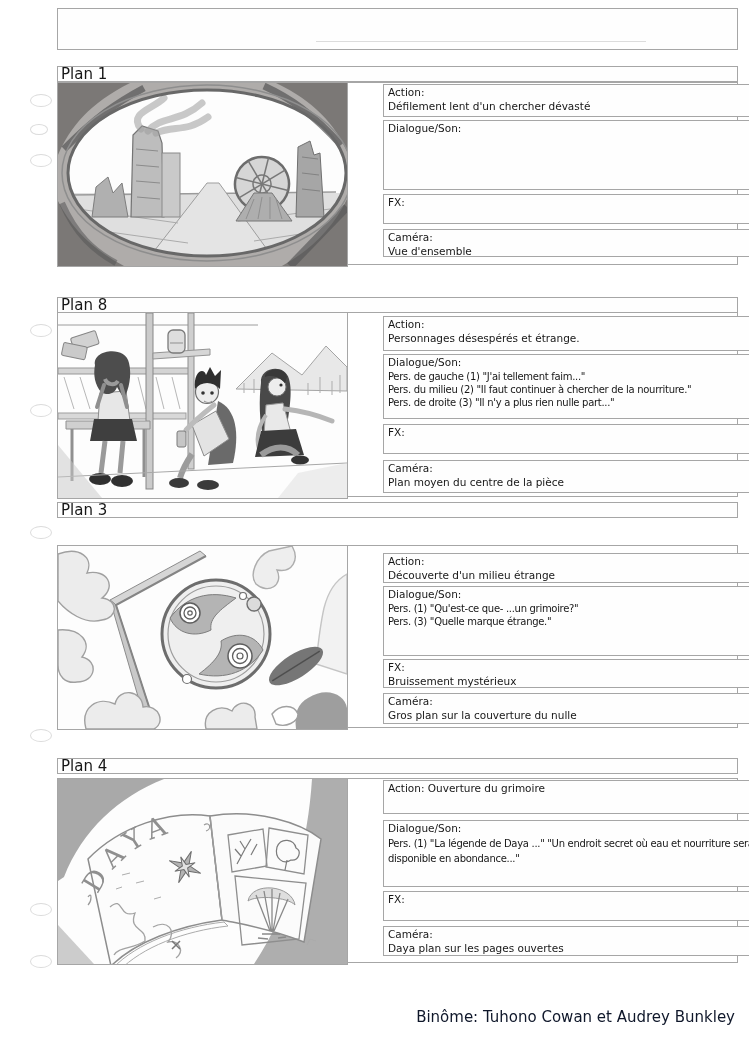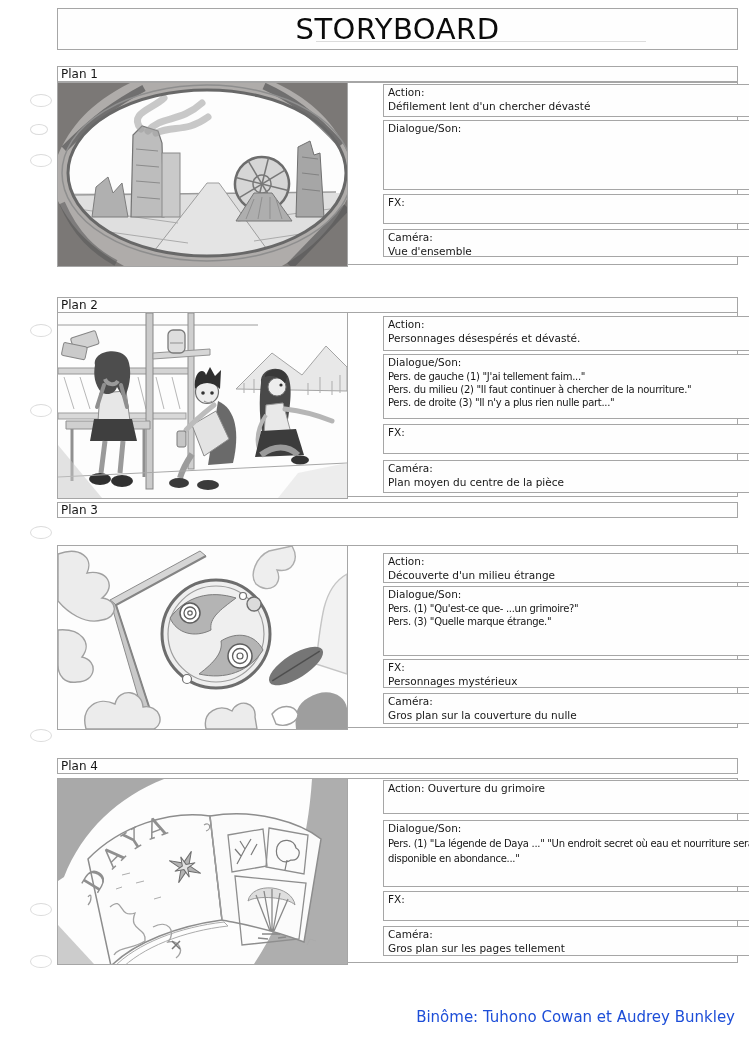--- a/index.html
+++ b/index.html
@@ -3,38 +3,37 @@
 <meta charset="utf-8">
 <style>
   *{margin:0;padding:0;box-sizing:border-box}
   html,body{width:749px;height:1055px}
   body{background:#ffffff;font-family:"DejaVu Sans","Liberation Sans",sans-serif;position:relative;color:#161616;overflow:hidden}
   .abs{position:absolute}
   .box{border:1px solid #a6a6a6;background:#fefefe}
   .title-box{left:57px;top:8px;width:681px;height:42px;display:flex;align-items:center;justify-content:center}
   .page-title{font-size:29px;letter-spacing:.5px;color:#0b0b0b}
   .title-underline{left:258px;top:32px;width:330px;height:1px;background:#dcdcdc}
-  .strip{left:57px;width:681px;height:16px;font-size:12px;line-height:13px;padding:1px 3px}
+  .strip{left:57px;width:681px;height:16px;font-size:15px;line-height:13px;padding:1px 3px}
   .panel{left:57px;width:681px;background:#fff}
   .sketch{left:-1px;top:-1px;border:1px solid #a6a6a6;overflow:hidden;background:#fdfdfd}
   .field{left:325px;width:425px;font-size:10.5px;line-height:1.32;padding:1px 4px;overflow:hidden}
   .flabel{display:block}
   .field.inline .flabel{display:inline}
   .dline{font-size:10px;letter-spacing:-.3px;white-space:nowrap}
   .dline.wrap{white-space:normal;line-height:1.55}
-  .credit{top:1008px;right:14px;font-size:15px;color:#1d4ed8}
+  .credit{top:1008px;right:14px;font-size:15px;color:#0f172a}
   .hole{border:1.5px solid #cfcfcf;border-radius:50%;opacity:.75;width:22px;height:13px;left:30px;background:transparent}
   svg{display:block}
   .mapword{font-family:"DejaVu Serif","Liberation Serif",serif;letter-spacing:7px}
 </style>
 </head>
 <body>
 
 <div class="abs box title-box">
-  <span class="page-title">STORYBOARD</span>
   <div class="abs title-underline"></div>
 </div>
 
 <div class="abs hole" style="top:94px"></div>
 <div class="abs hole" style="top:124px;width:18px;height:11px"></div>
 <div class="abs hole" style="top:154px"></div>
 <div class="abs hole" style="top:324px"></div>
 <div class="abs hole" style="top:404px"></div>
 <div class="abs hole" style="top:526px"></div>
 <div class="abs hole" style="top:729px"></div>
@@ -122,21 +121,21 @@
     <span class="flabel">FX:</span>
     <span></span>
   </div>
   <div class="abs box field" style="top:146px;height:28px">
     <span class="flabel">Caméra:</span>
     <span>Vue d'ensemble</span>
   </div>
 </div>
 
 <div class="abs box strip" style="top:297px">
-  <span>Plan 2</span>
+  <span>Plan 8</span>
 </div>
 <div class="abs box panel" style="top:312px;height:185px">
   <div class="abs sketch" style="width:291px;height:187px">
     <svg width="289" height="185" viewBox="0 0 289 185">
       <line x1="0" y1="12" x2="200" y2="12" stroke="#9c9c9c"></line>
       <path d="M178,76 L214,40 L244,62 L268,33 L289,54 L289,78 Z" fill="#e6e6e6" stroke="#9b9b9b" opacity=".9"></path>
       <g stroke="#adadad" stroke-width="1">
         <line x1="186" y1="70" x2="186" y2="80"></line>
           <line x1="196" y1="66" x2="196" y2="80"></line>
           <line x1="250" y1="70" x2="250" y2="82"></line>
@@ -200,21 +199,21 @@
       <path d="M203,118 L238,116 L246,142 L197,144 Z" fill="#3c3c3c"></path>
       <path d="M203,142 C216,132 230,132 240,142" stroke="#9a9a9a" stroke-width="6" fill="none"></path>
       <ellipse cx="242" cy="147" rx="9" ry="4.5" fill="#333"></ellipse>
       <line x1="0" y1="164" x2="289" y2="150" stroke="#a8a8a8"></line>
       <path d="M0,132 L44,185 L0,185 Z" fill="#c8c8c8" opacity=".5"></path>
       <path d="M240,160 L289,150 L289,185 L220,185 Z" fill="#dddddd" opacity=".5"></path>
     </svg>
   </div>
   <div class="abs box field" style="top:3px;height:35px">
     <span class="flabel">Action:</span>
-    <span>Personnages désespérés et dévasté.</span>
+    <span>Personnages désespérés et étrange.</span>
   </div>
   <div class="abs box field" style="top:41px;height:65px">
     <span class="flabel">Dialogue/Son:</span>
     <div class="dline">Pers. de gauche (1) "J'ai tellement faim..."</div>
     <div class="dline">Pers. du milieu (2) "Il faut continuer à chercher de la nourriture."</div>
     <div class="dline">Pers. de droite (3) "Il n'y a plus rien nulle part..."</div>
   </div>
   <div class="abs box field" style="top:111px;height:30px">
     <span class="flabel">FX:</span>
     <span></span>
@@ -268,21 +267,21 @@
     <span class="flabel">Action:</span>
     <span>Découverte d'un milieu étrange</span>
   </div>
   <div class="abs box field" style="top:40px;height:70px">
     <span class="flabel">Dialogue/Son:</span>
     <div class="dline">Pers. (1) "Qu'est-ce que- ...un grimoire?"</div>
     <div class="dline">Pers. (3) "Quelle marque étrange."</div>
   </div>
   <div class="abs box field" style="top:113px;height:29px">
     <span class="flabel">FX:</span>
-    <span>Personnages mystérieux</span>
+    <span>Bruissement mystérieux</span>
   </div>
   <div class="abs box field" style="top:147px;height:31px">
     <span class="flabel">Caméra:</span>
     <span>Gros plan sur la couverture du nulle</span>
   </div>
 </div>
 
 <div class="abs box strip" style="top:758px">
   <span>Plan 4</span>
 </div>
@@ -341,17 +340,17 @@
   <div class="abs box field" style="top:41px;height:67px">
     <span class="flabel">Dialogue/Son:</span>
     <div class="dline wrap">Pers. (1) "La légende de Daya ..." "Un endroit secret où eau et nourriture seraient disponible en abondance..."</div>
   </div>
   <div class="abs box field" style="top:112px;height:30px">
     <span class="flabel">FX:</span>
     <span></span>
   </div>
   <div class="abs box field" style="top:147px;height:30px">
     <span class="flabel">Caméra:</span>
-    <span>Gros plan sur les pages tellement</span>
+    <span>Daya plan sur les pages ouvertes</span>
   </div>
 </div>
 
 <div class="abs credit">Binôme: Tuhono Cowan et Audrey Bunkley</div>
 
 </body></html>

